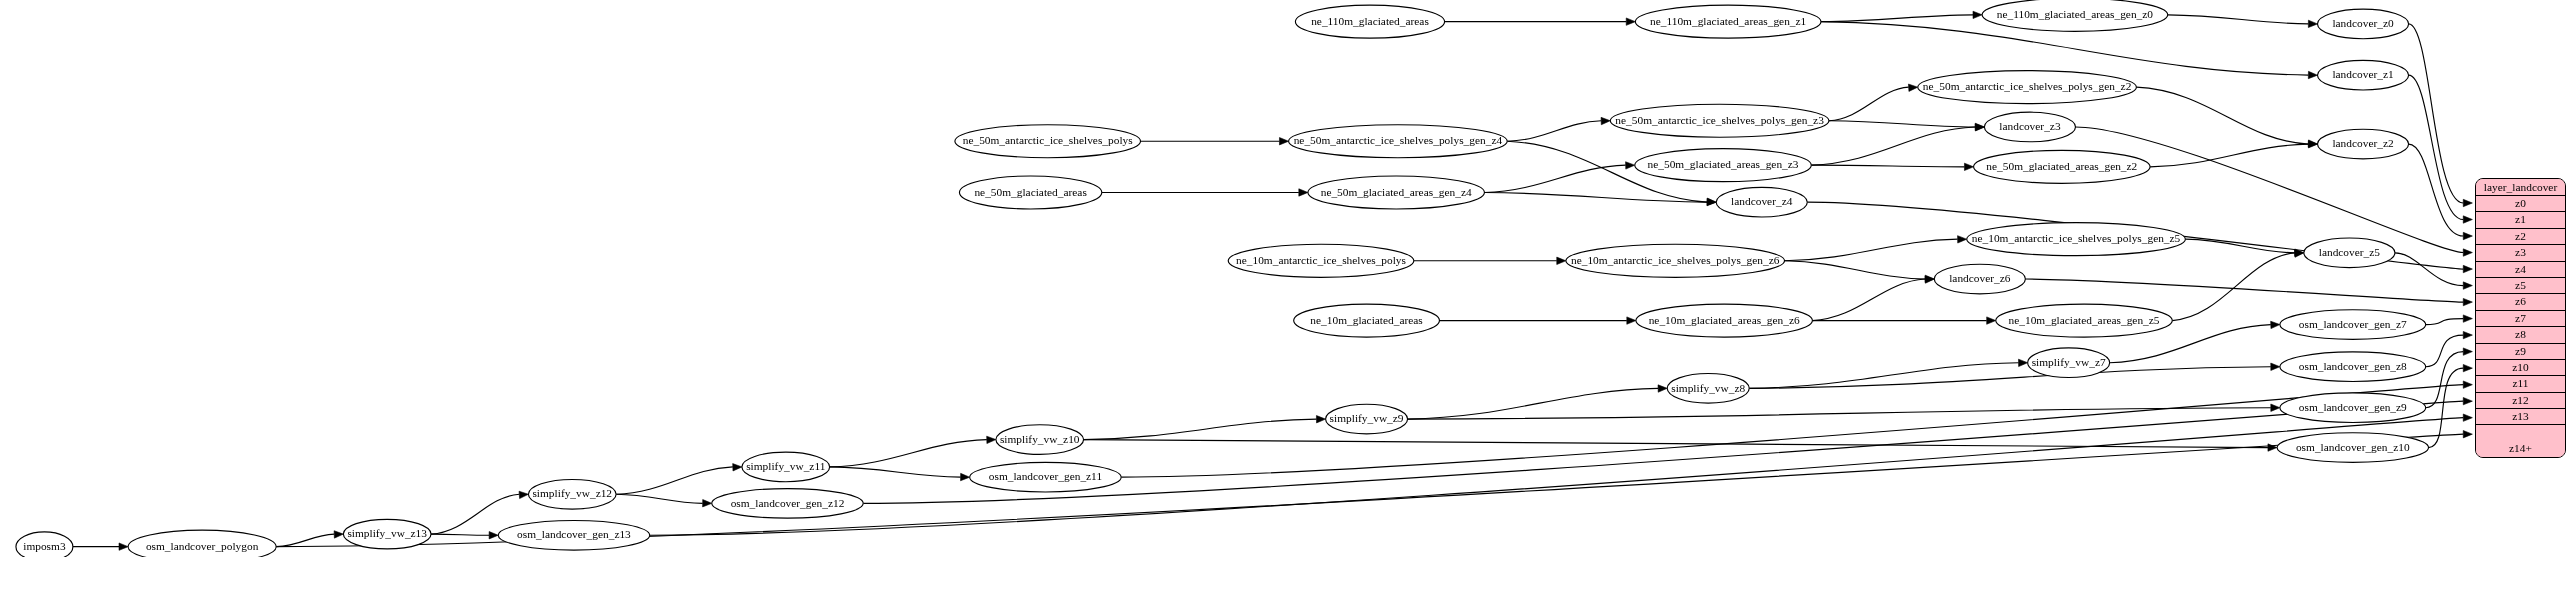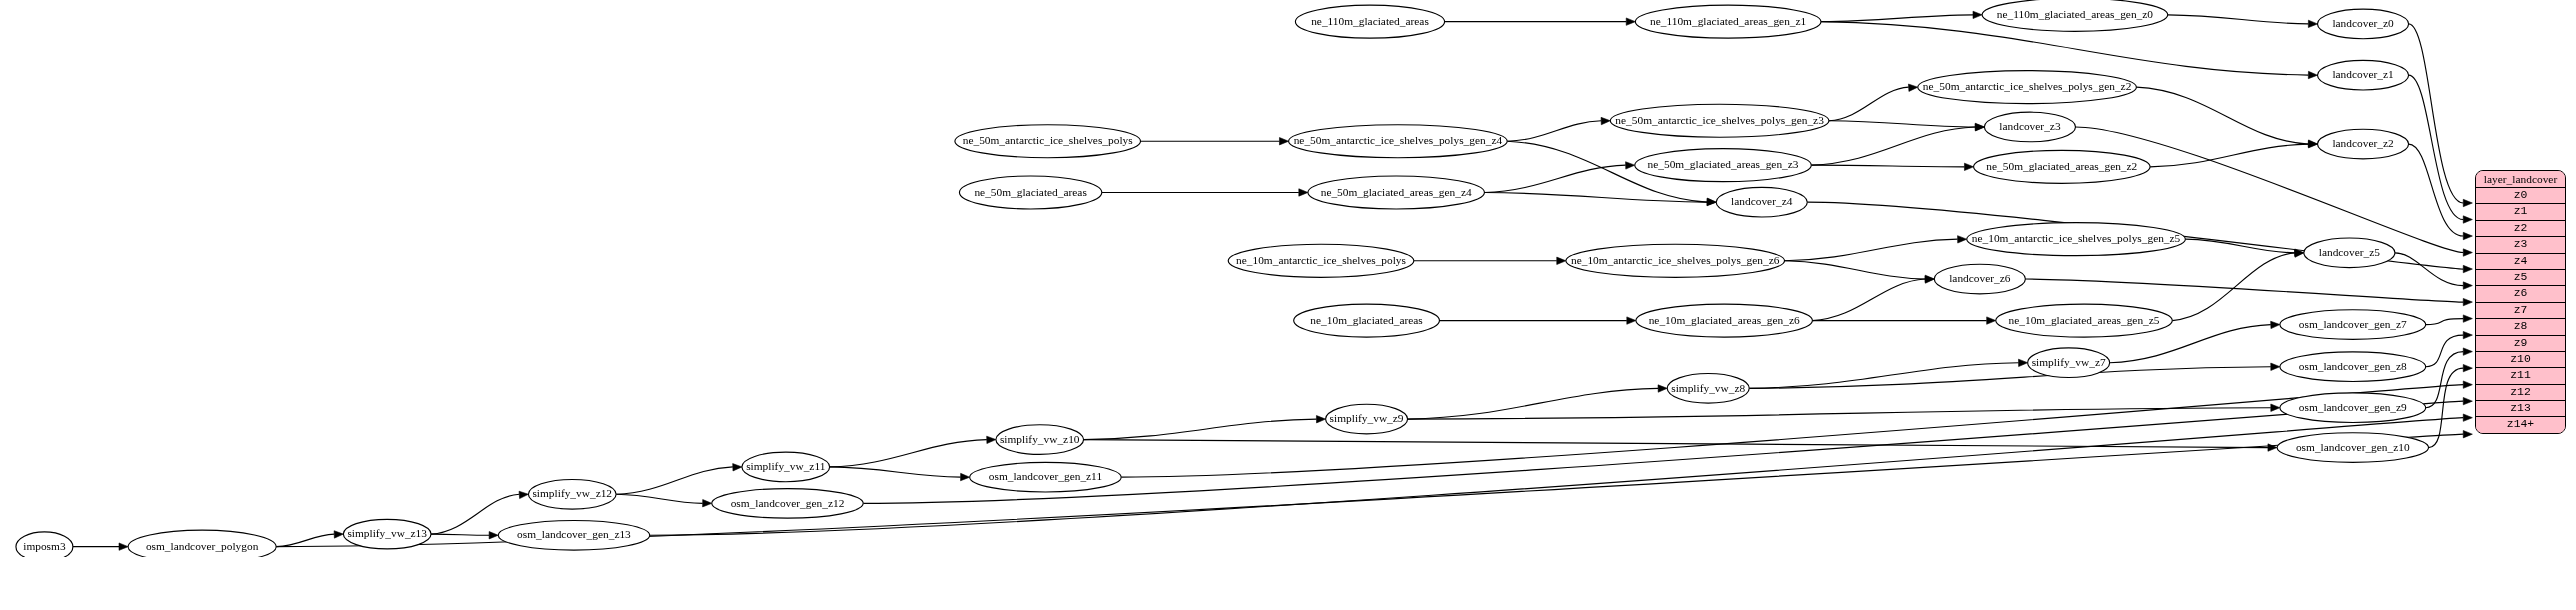--- a/index.html
+++ b/index.html
@@ -17,21 +17,21 @@
     font-size:20px;
     fill:#000000;
     text-anchor:middle;
     dominant-baseline:middle;
   }
   .edge-path{fill:none;stroke:#000000;stroke-width:2;}
   .arrow-head{fill:#000000;stroke:#000000;stroke-width:1;}
   
   #layer-table{
     position:absolute;
-    left:2475px;top:170px;
+    left:2475px;top:178px;
     width:91px;
     border:1.1px solid #000000;
     border-radius:8px;
     background:#ffc0cb;
     box-sizing:border-box;
     overflow:hidden;
   }
   #layer-table .tbl-title{
     background:#ffc0cb;
     border-bottom:1.1px solid #000000;
@@ -43,23 +43,23 @@
     font-family:"Liberation Serif", serif;
   }
   #layer-table .tbl-row{
     background:#ffc0cb;
     border-bottom:1.1px solid #000000;
     text-align:center;
     font-size:11.4px;
     line-height:15.4px;
     height:15.4px;
     color:#000;
-    font-family:Liberation Mono, monospace;
+    font-family:Liberation Serif, serif;
   }
-  #layer-table .tbl-row:last-child{border-bottom:none;}
+  #layer-table .tbl-row:last-child{border-bottom:none;margin-top:16px;}
 </style>
 </head>
 <body>
 
 <div id="stage">
 
   <svg id="graph-svg" viewBox="0 0 4524 1073" xmlns="http://www.w3.org/2000/svg">
     <g id="edges-layer">
         <g>
           <path d="M 2537 38 C 2670.98 38, 2734.78 38, 2856 38" class="edge-path"></path>

